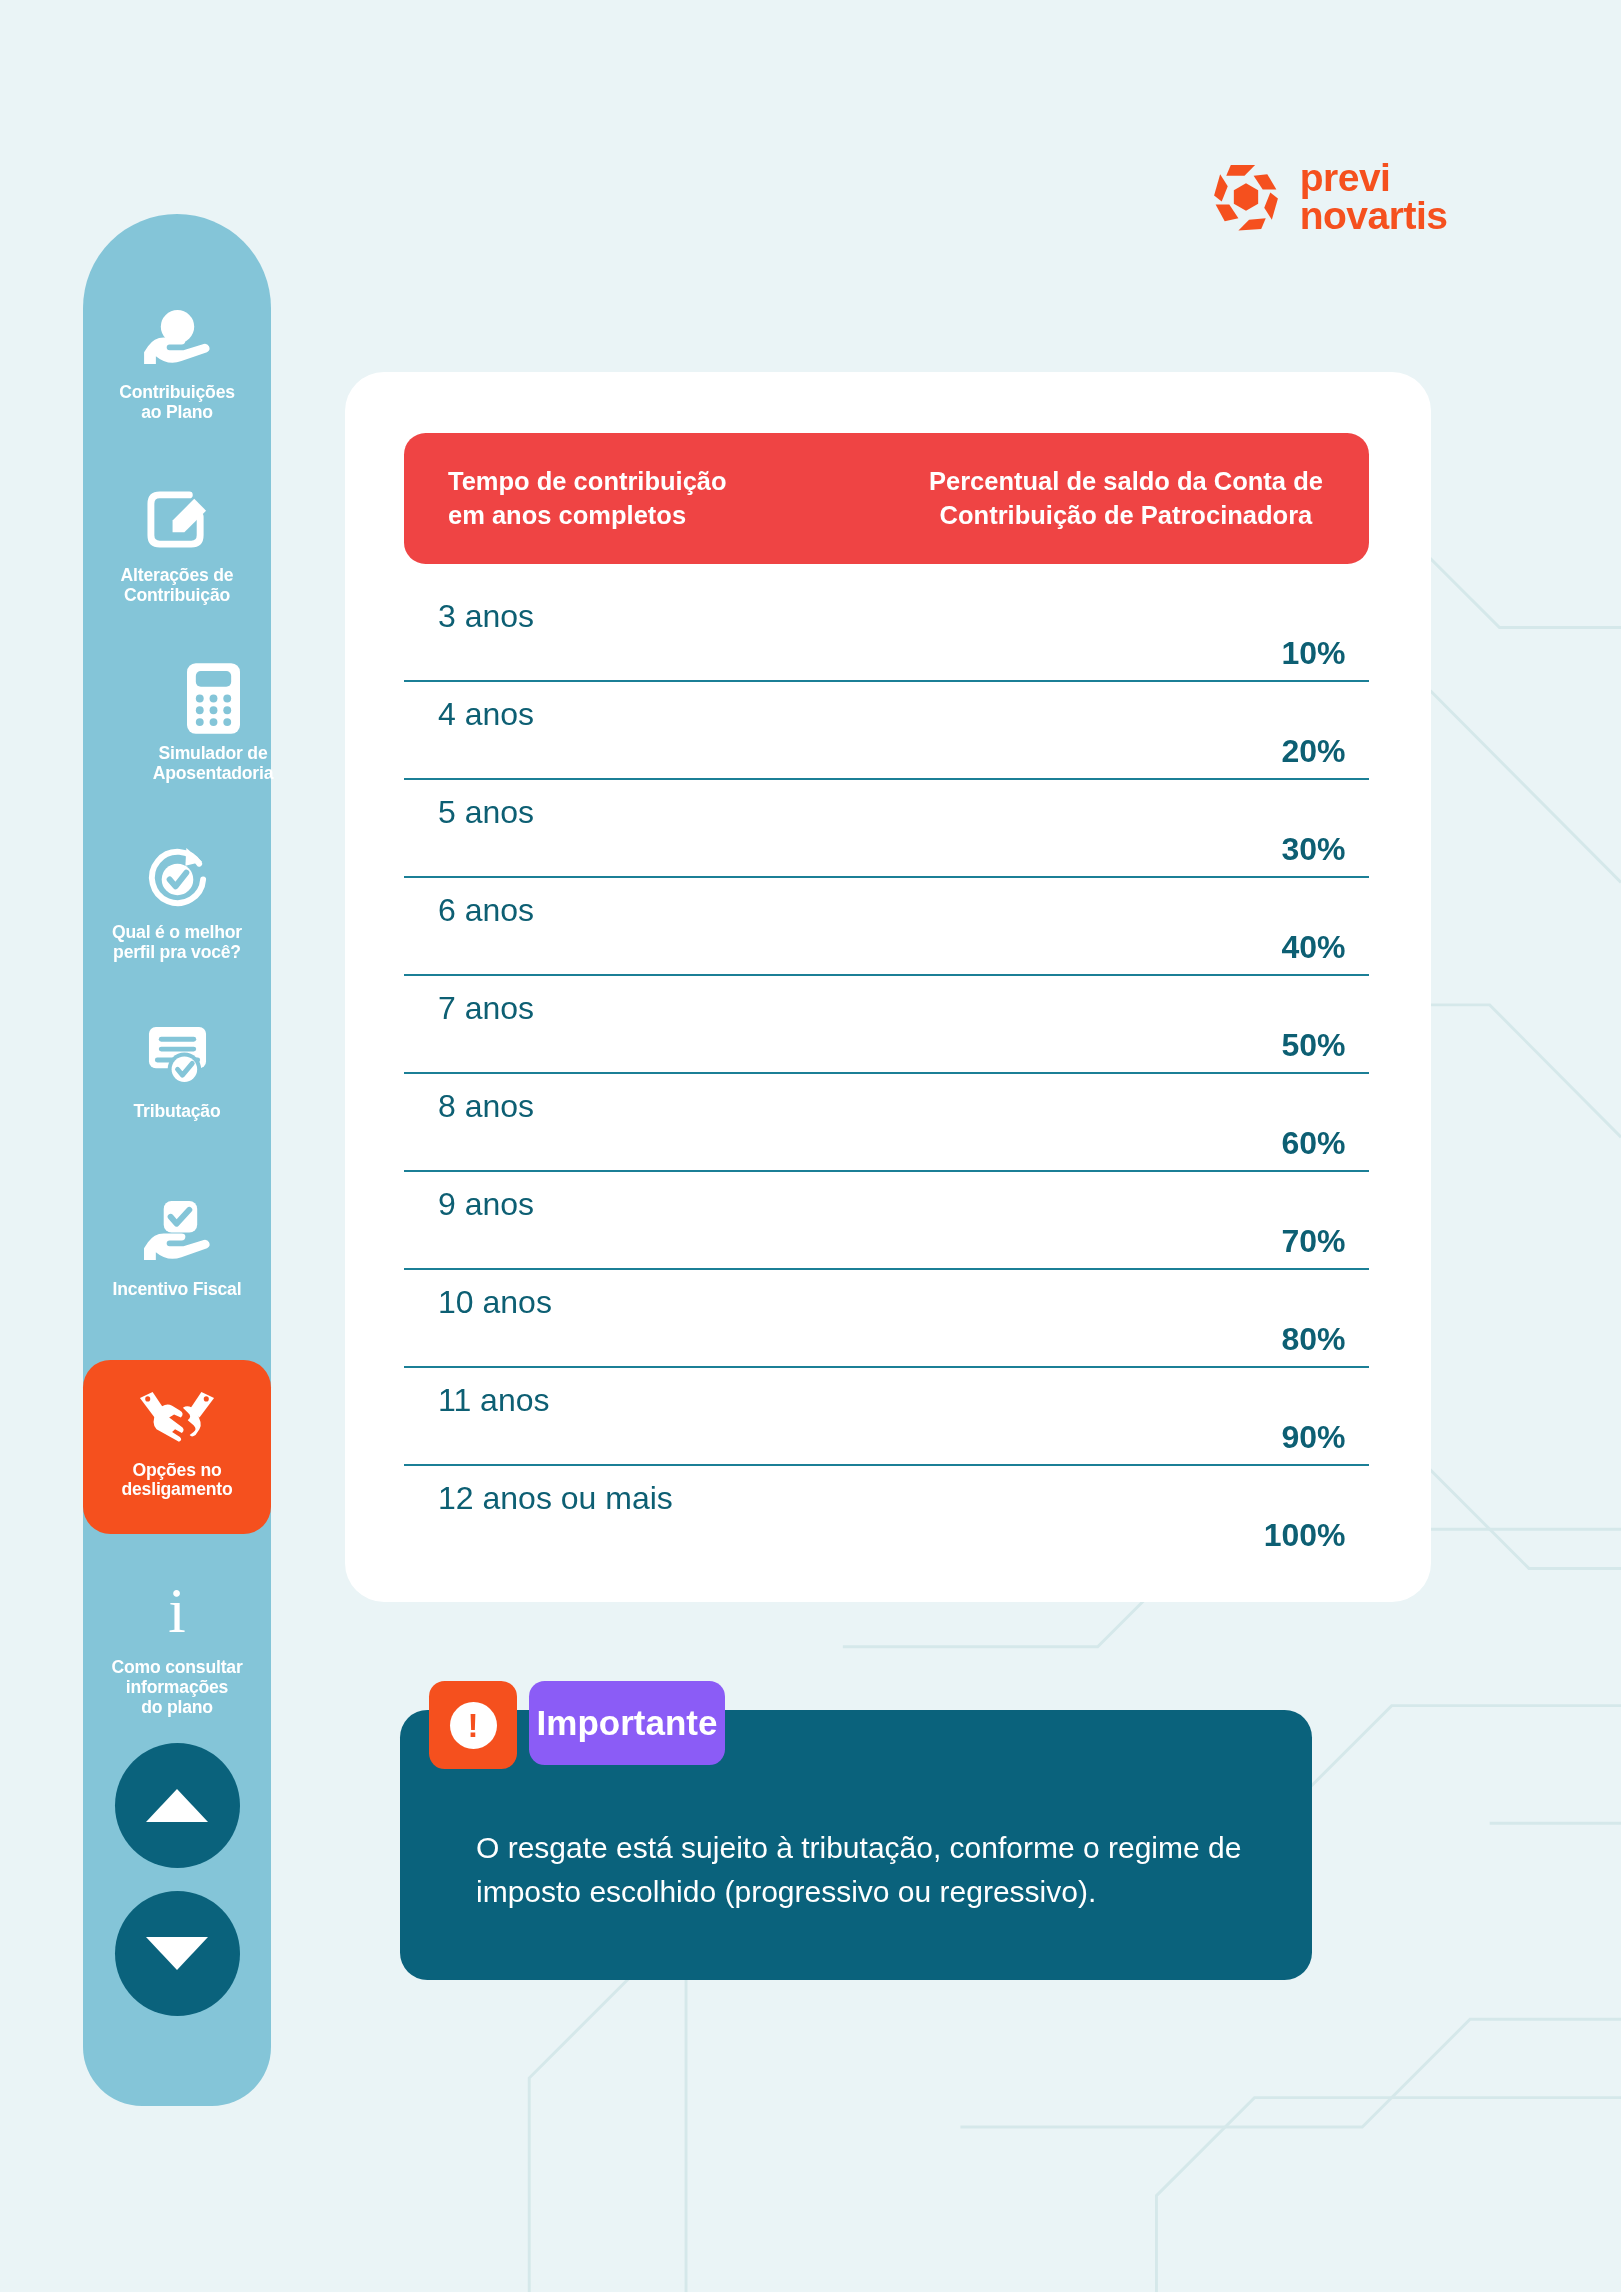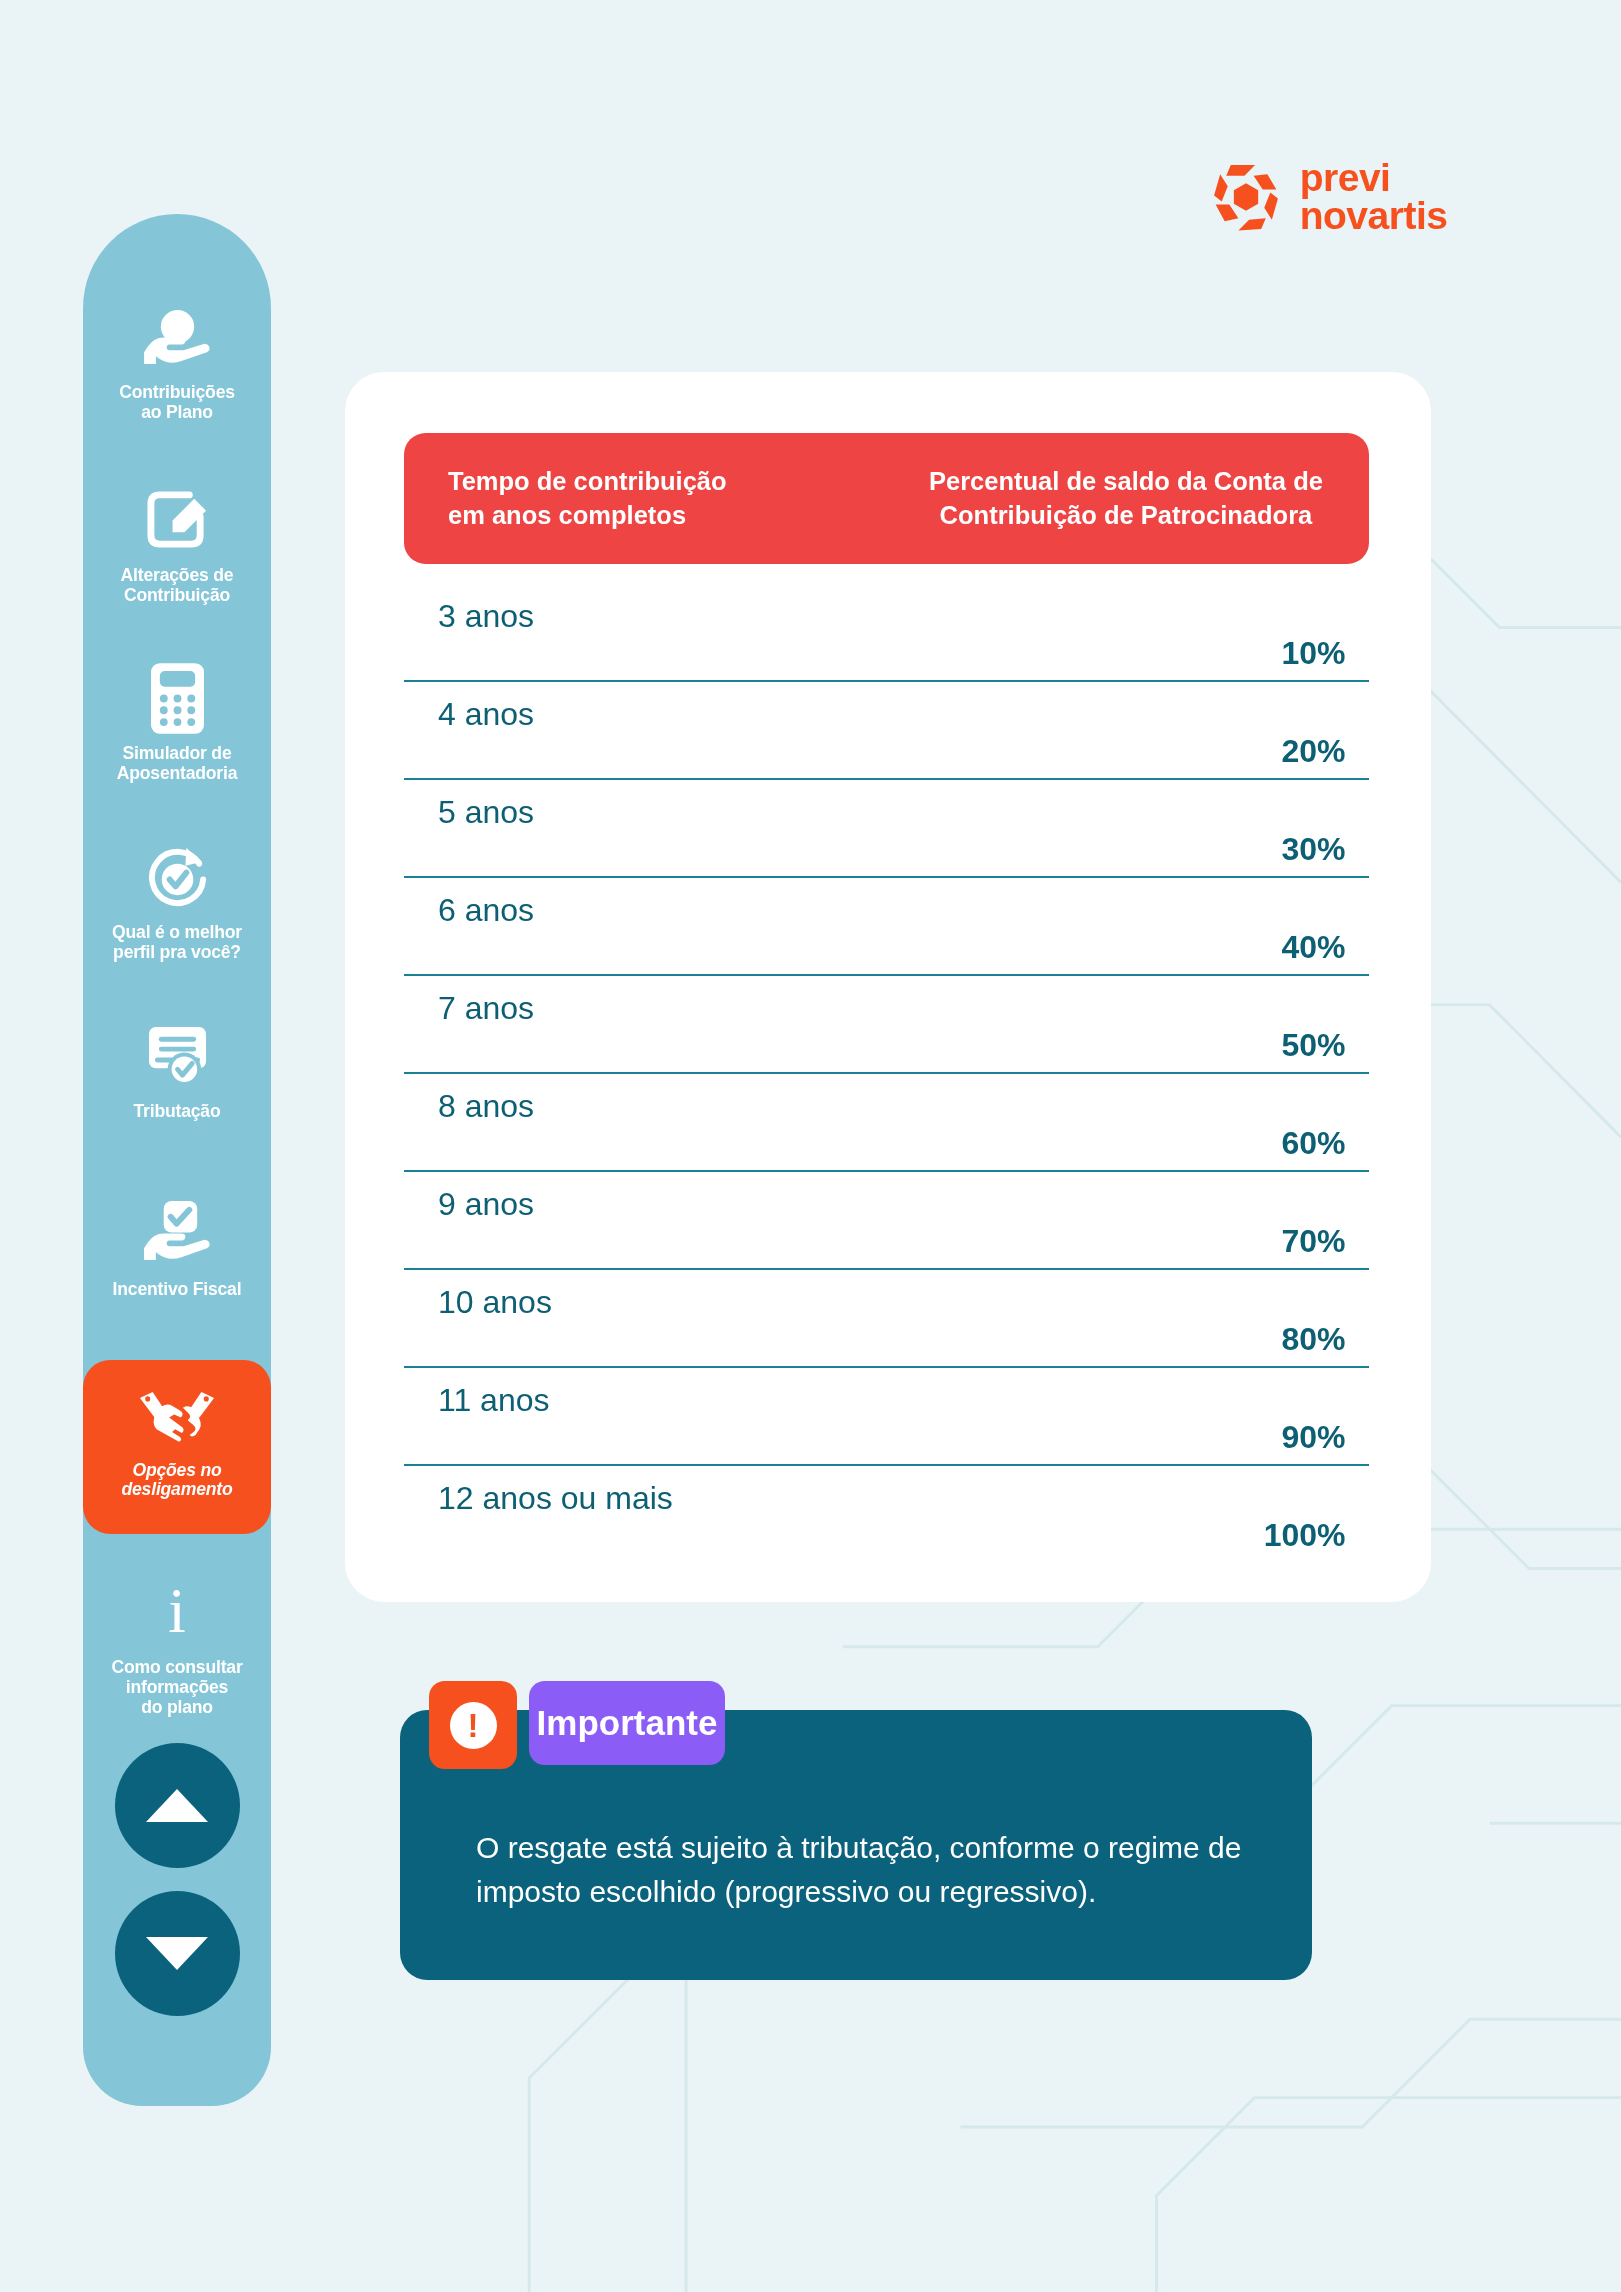--- a/index.html
+++ b/index.html
@@ -24,21 +24,21 @@
   .side-item{
     width:188px;min-height:157px;display:flex;flex-direction:column;
     align-items:center;justify-content:flex-start;box-sizing:border-box;
     padding-top:17.6px;
   }
   .side-item .ico{height:73px;display:flex;align-items:center;justify-content:center;margin-bottom:9.8px;}
   .side-item .lbl{
     color:#ffffff;font-size:17.6px;font-weight:bold;text-align:center;
     line-height:1.12;letter-spacing:-0.2px;padding:0 5.9px;
   }
-  .side-item.active{background:#f5501e;border-radius:27.4px;font-style:italic;}
+  .side-item.active{background:#f5501e;border-radius:27.4px;}
   .side-nav{display:flex;flex-direction:column;align-items:center;gap:23.5px;margin-top:25.5px;}
   .navbtn{
     width:125px;height:125px;border-radius:50%;background:#0a627c;
     display:flex;align-items:center;justify-content:center;
   }
   .tri-up{width:0;height:0;border-left:31px solid transparent;border-right:31px solid transparent;border-bottom:33px solid #fff;}
   .tri-down{width:0;height:0;border-left:31px solid transparent;border-right:31px solid transparent;border-top:33px solid #fff;}
   
   .card{
     position:absolute;left:345px;top:372px;width:1086px;height:1230px;
@@ -147,21 +147,21 @@
         <path d="M45 8 H15 Q6 8 6 17 V49 Q6 58 15 58 H47 Q56 58 56 49 V30" stroke-linecap="round"></path>
         <path d="M28 46 L28 34 L50 12 L62 24 L40 46 Z" fill="#fff" stroke="none"></path>
       </svg>
     </div>
     <div class="lbl">
       <div>Alterações de</div>
       <div>Contribuição</div>
     </div>
   </div>
 
-  <div class="side-item" style="margin-top:21.6px;">
+  <div class="side-item" style="margin-top:21.6px;margin-left:36px;">
     <div class="ico">
       <svg width="53" height="71" viewBox="0 0 54 72" fill="#fff">
         <rect x="0" y="0" width="54" height="72" rx="9"></rect>
         <rect x="9" y="8" width="36" height="16" rx="5" fill="#84c5d8"></rect>
         <circle cx="13" cy="36" r="4" fill="#84c5d8"></circle>
           <circle cx="27" cy="36" r="4" fill="#84c5d8"></circle>
           <circle cx="41" cy="36" r="4" fill="#84c5d8"></circle>
         <circle cx="13" cy="48" r="4" fill="#84c5d8"></circle>
           <circle cx="27" cy="48" r="4" fill="#84c5d8"></circle>
           <circle cx="41" cy="48" r="4" fill="#84c5d8"></circle>

